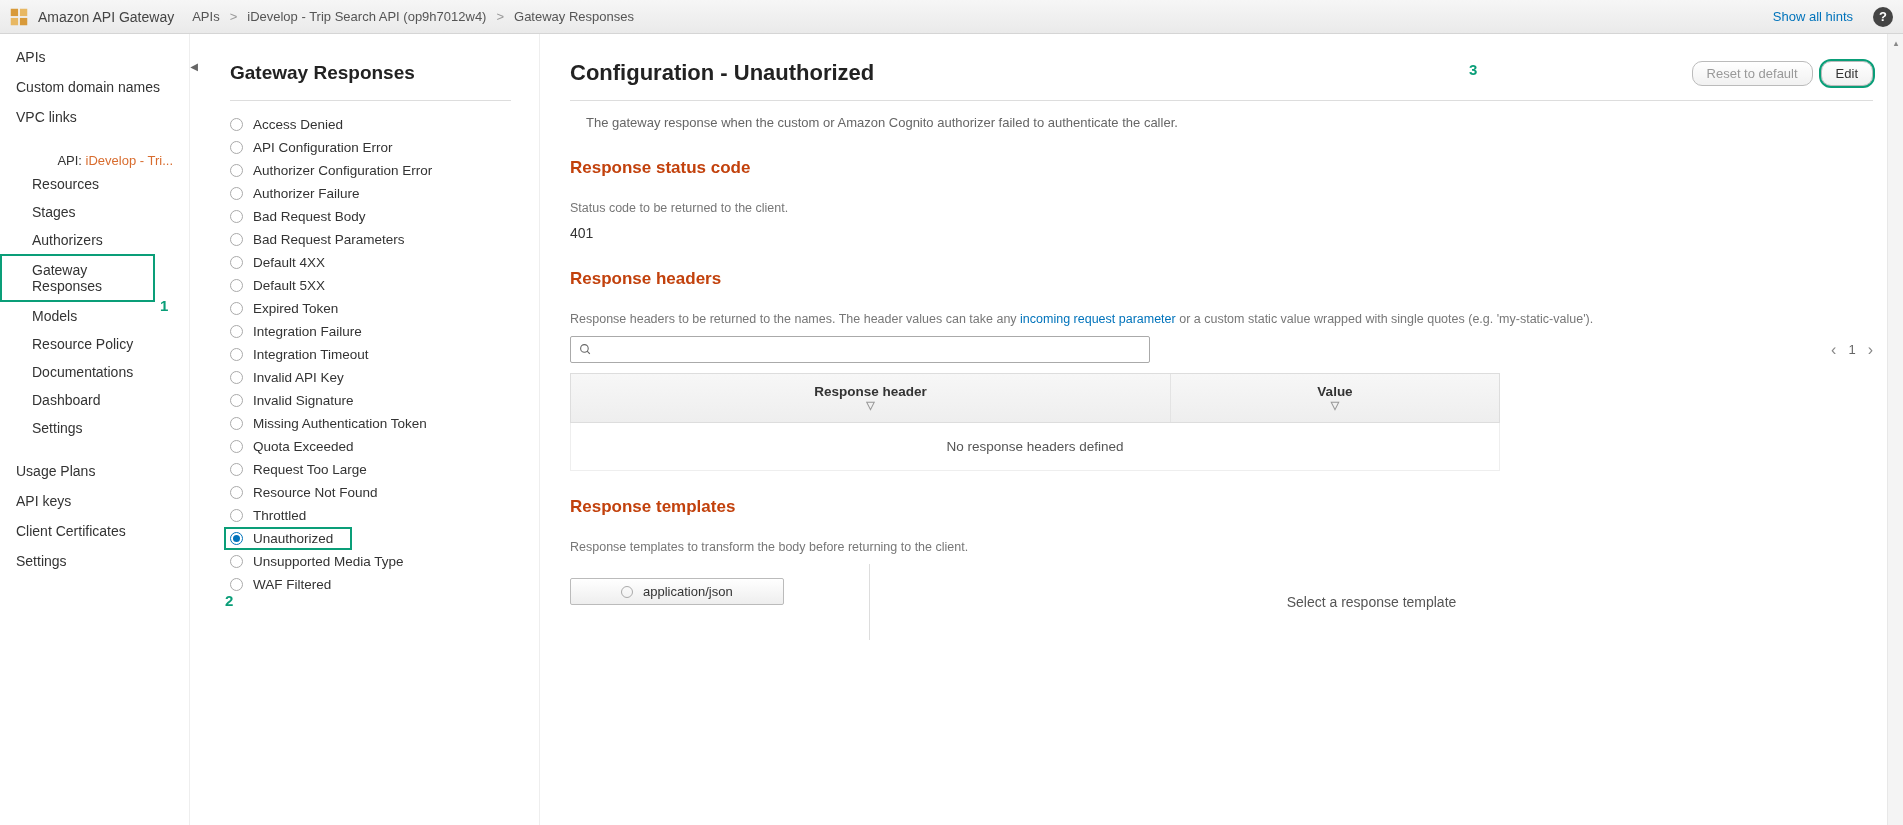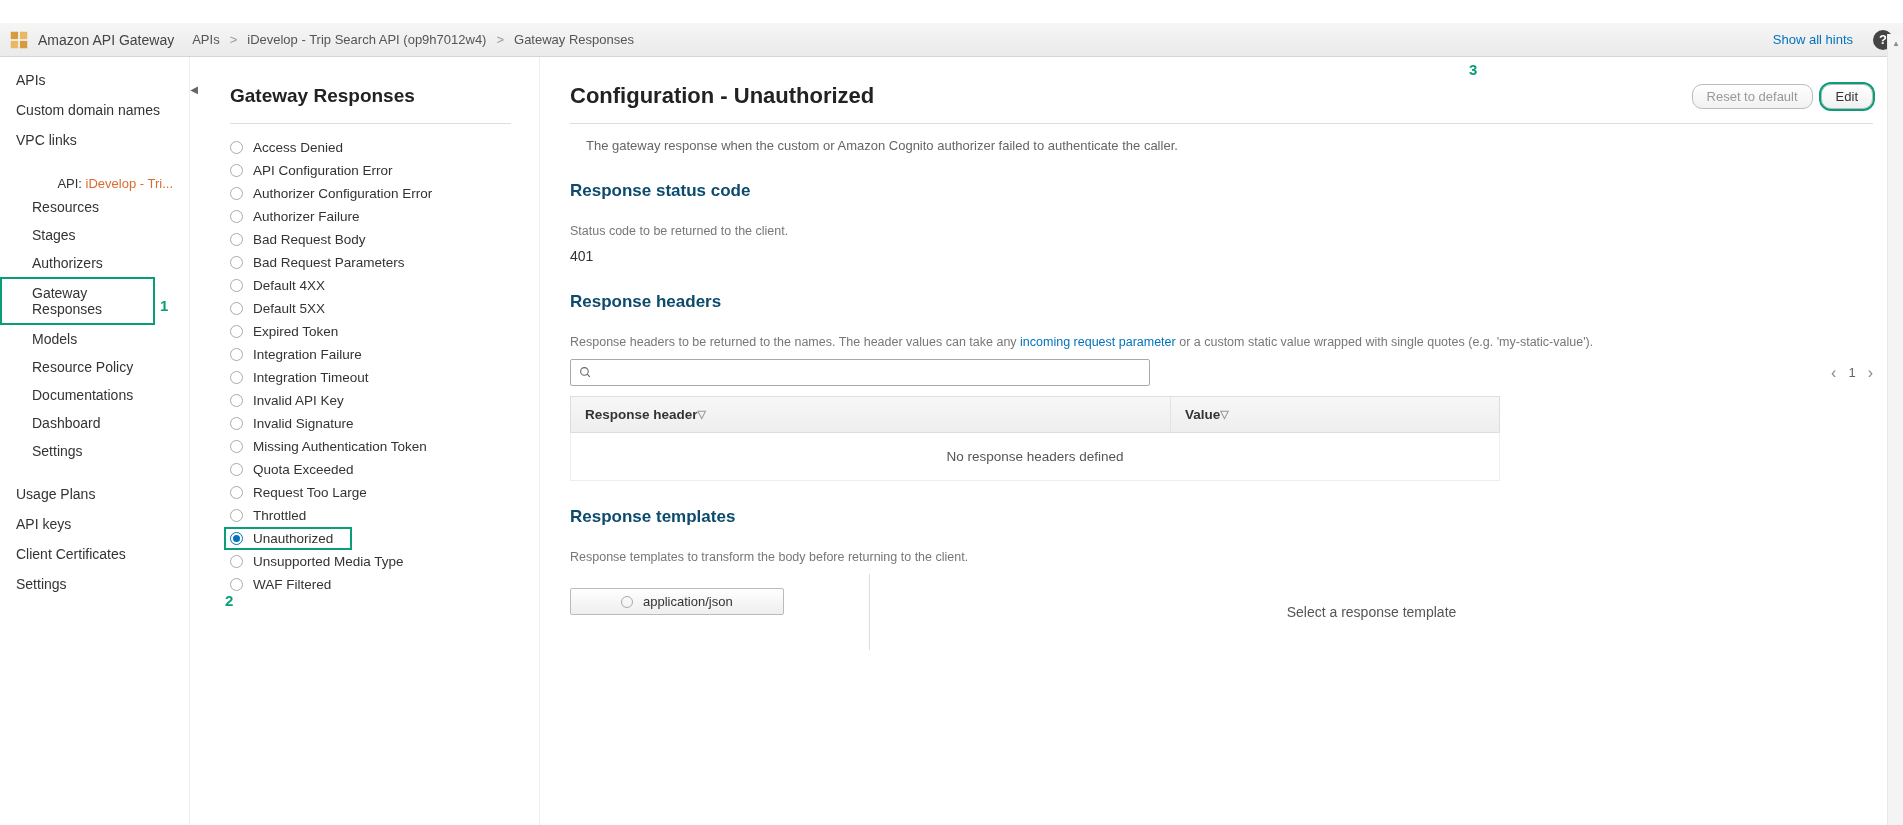--- a/index.html
+++ b/index.html
@@ -12,21 +12,20 @@
   height: 825px;
   overflow: hidden;
 }
 .topbar {
   height: 34px;
   background: linear-gradient(#f6f6f6, #eaeaea);
   border-bottom: 1px solid #d5d5d5;
   display: flex;
   align-items: center;
   padding: 0 10px 0 8px;
-  margin-top: 23px;
 }
 .topbar .logo {
   display: inline-flex;
   align-items: center;
   margin-right: 8px;
 }
 .topbar .service-name {
   font-size: 14px;
   color: #444;
   margin-right: 18px;
@@ -150,21 +149,21 @@
   background: linear-gradient(#fff,#f1f1f1);
   cursor: pointer;
   color: #333;
   margin-left: 8px;
   border-radius: 10px;
 }
 .btn.disabled { color: #999; cursor: default; }
 .btn.highlight { outline: 2px solid #0a9e78; outline-offset: 0; }
 .desc { color: #666; font-size: 13px; margin: 14px 16px 28px; }
 .section h3 {
-  font-size: 17px; font-weight: 700; color: #0c4a6e; margin-bottom: 6px;
+  font-size: 17px; font-weight: 700; color: #c2410c; margin-bottom: 6px;
 }
 .section .sub-desc { color: #777; font-size: 12.5px; margin-bottom: 10px; margin-top: 23px; }
 .section .value { font-size: 14px; color: #333; margin-bottom: 28px; }
 .headers-toolbar { display: flex; align-items: center; margin-bottom: 10px; }
 .search-box {
   flex: 0 0 580px;
   display: flex; align-items: center;
   border: 1px solid #aaa; border-radius: 2px;
   padding: 5px 8px;
 }
@@ -174,21 +173,21 @@
 .pager .pg-btn { cursor: pointer; color: #888; font-size: 16px; }
 .table {
   width: 930px;
 }
 .table .thead {
   display: flex; background: linear-gradient(#f7f7f7,#eee);
   border: 1px solid #ddd;
 }
 .table .th {
   padding: 10px 14px; font-size: 13.5px; font-weight: 700; color: #333;
-  display: flex; align-items: center; 
+  display: flex; align-items: center; justify-content: space-between; flex-direction: column;
 }
 .table .th.col1 { flex: 0 0 600px; border-right: 1px solid #e3e3e3; }
 .table .th.col2 { flex: 1; }
 .sort-icon { color: #999; font-size: 11px; }
 .table .tbody {
   border: 1px solid #eee; border-top: none;
   padding: 16px; text-align: center; color: #555; font-size: 13.5px;
 }
 .templates-row { display: flex; margin-top: 8px; }
 .templates-left {
@@ -330,20 +329,24 @@
           <span class="radio"></span>
           <span class="label">Missing Authentication Token</span>
         </li>
         <li>
           <span class="radio"></span>
           <span class="label">Quota Exceeded</span>
         </li>
         <li>
           <span class="radio"></span>
           <span class="label">Request Too Large</span>
+        </li>
+        <li>
+          <span class="radio"></span>
+          <span class="label">Resource Not Found</span>
         </li>
         <li>
           <span class="radio"></span>
           <span class="label">Throttled</span>
         </li>
         <li class="selected">
           <span class="radio"></span>
           <span class="label">Unauthorized</span>
         </li>
         <li>

